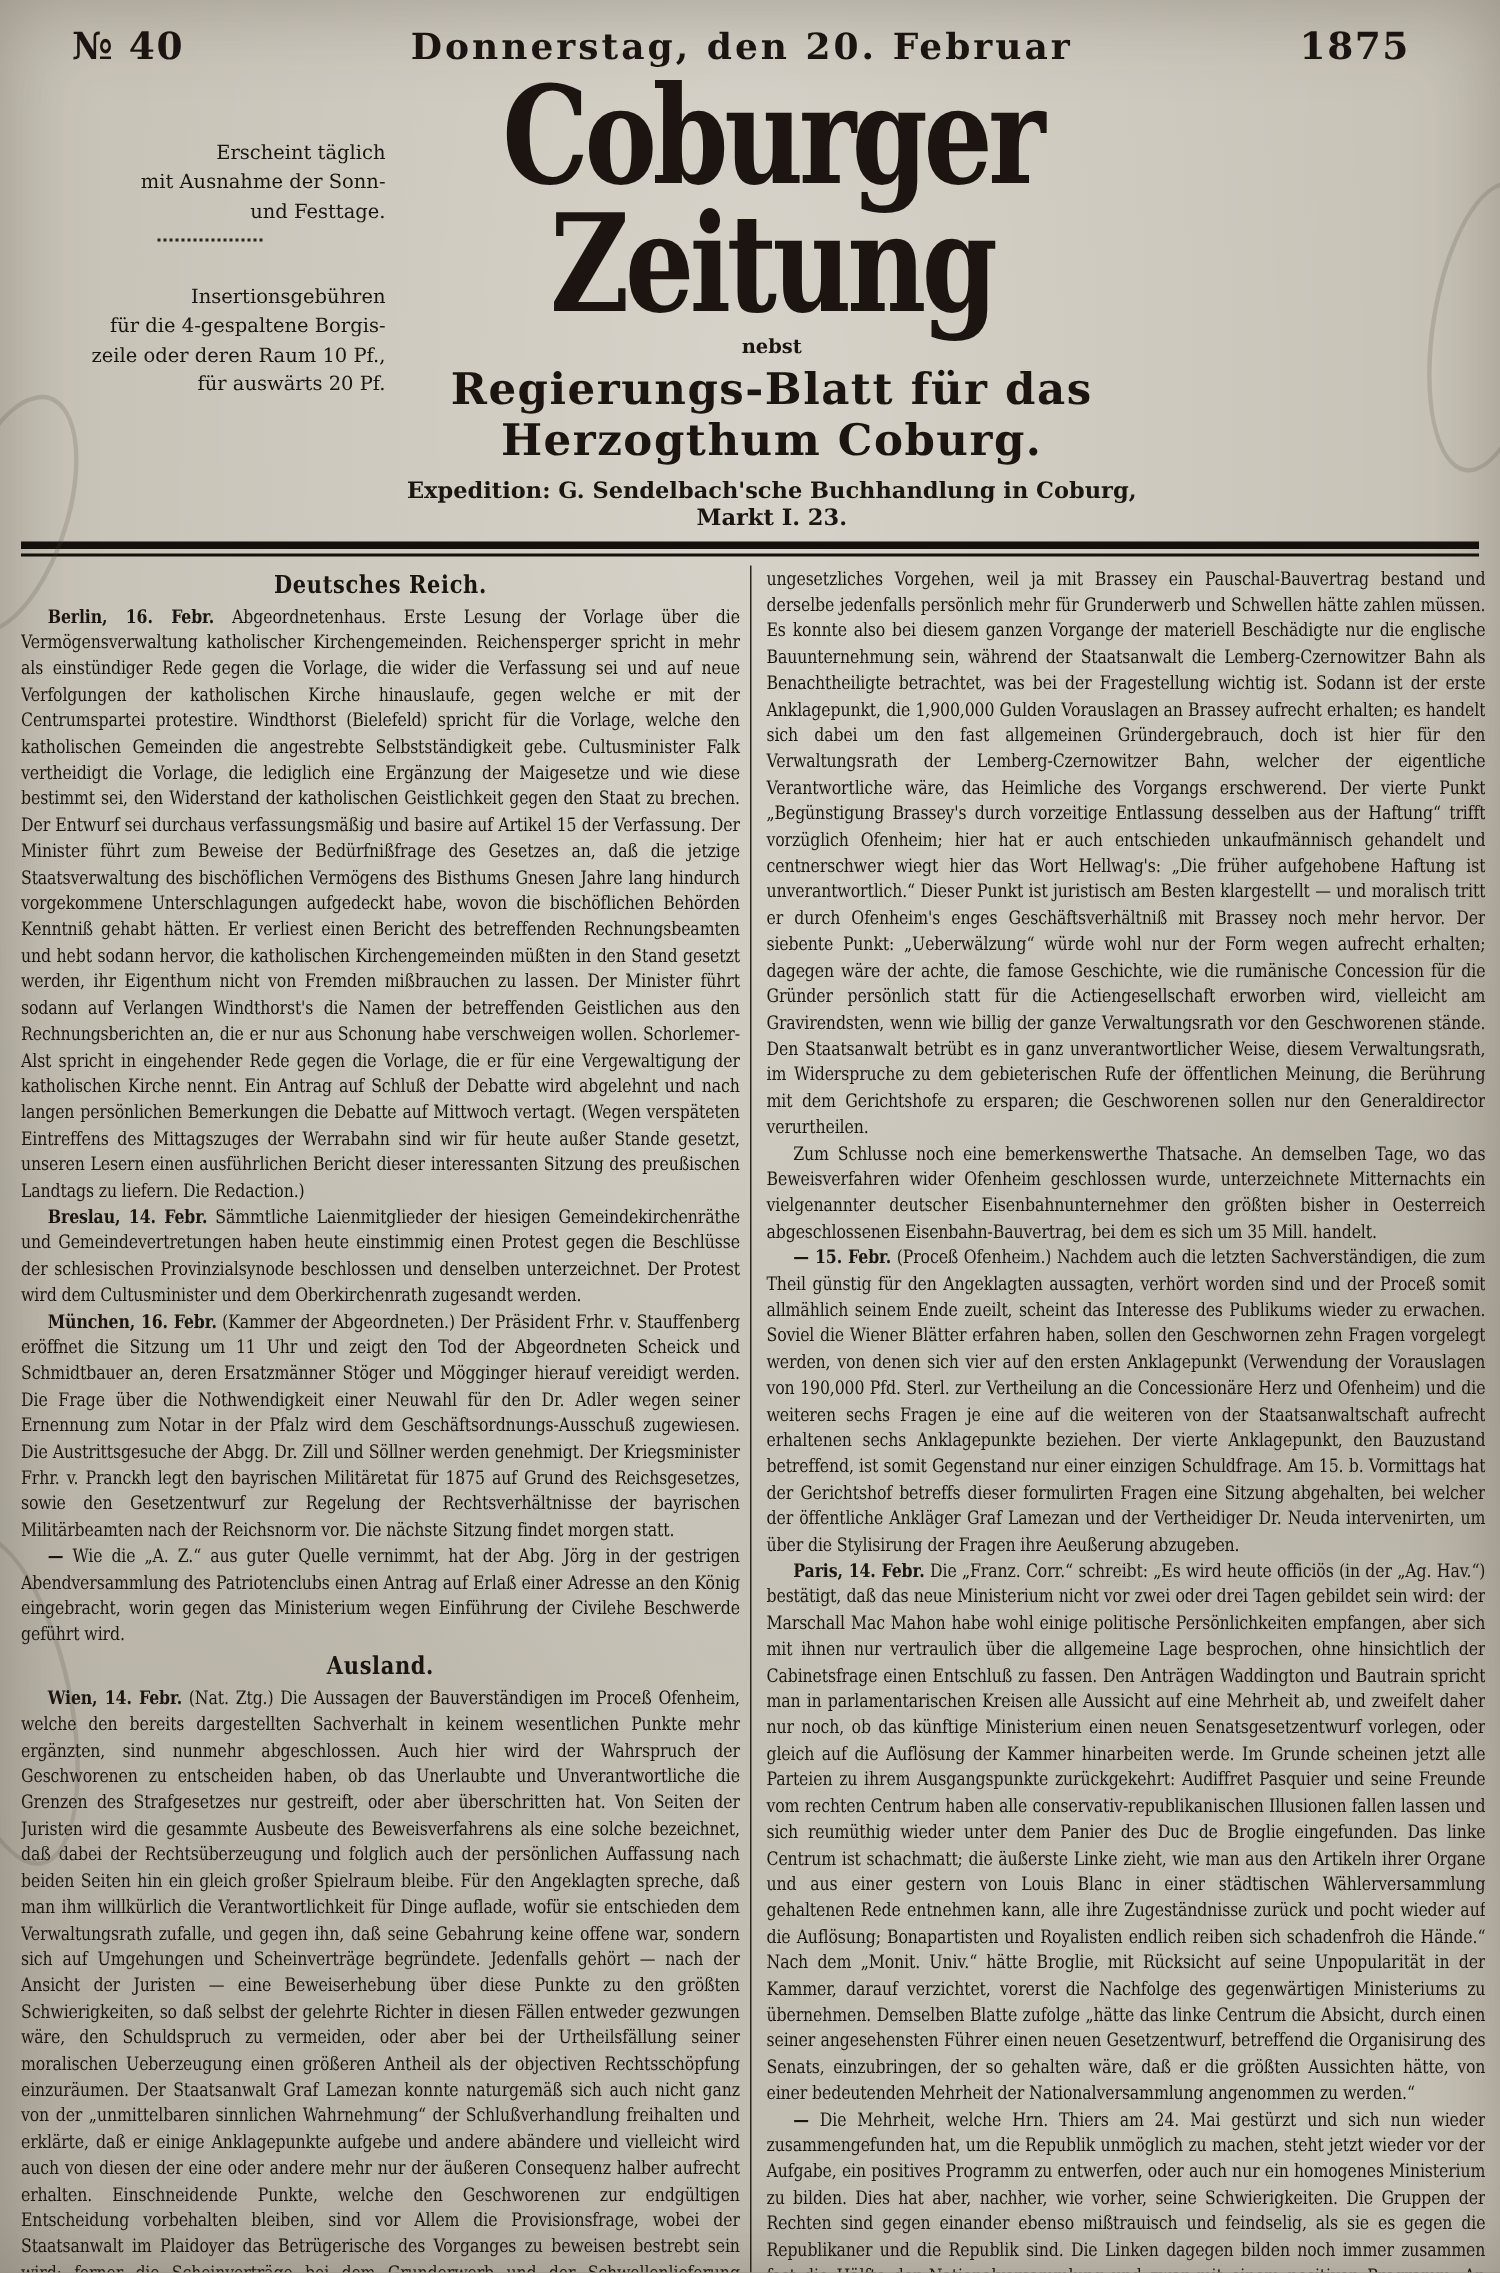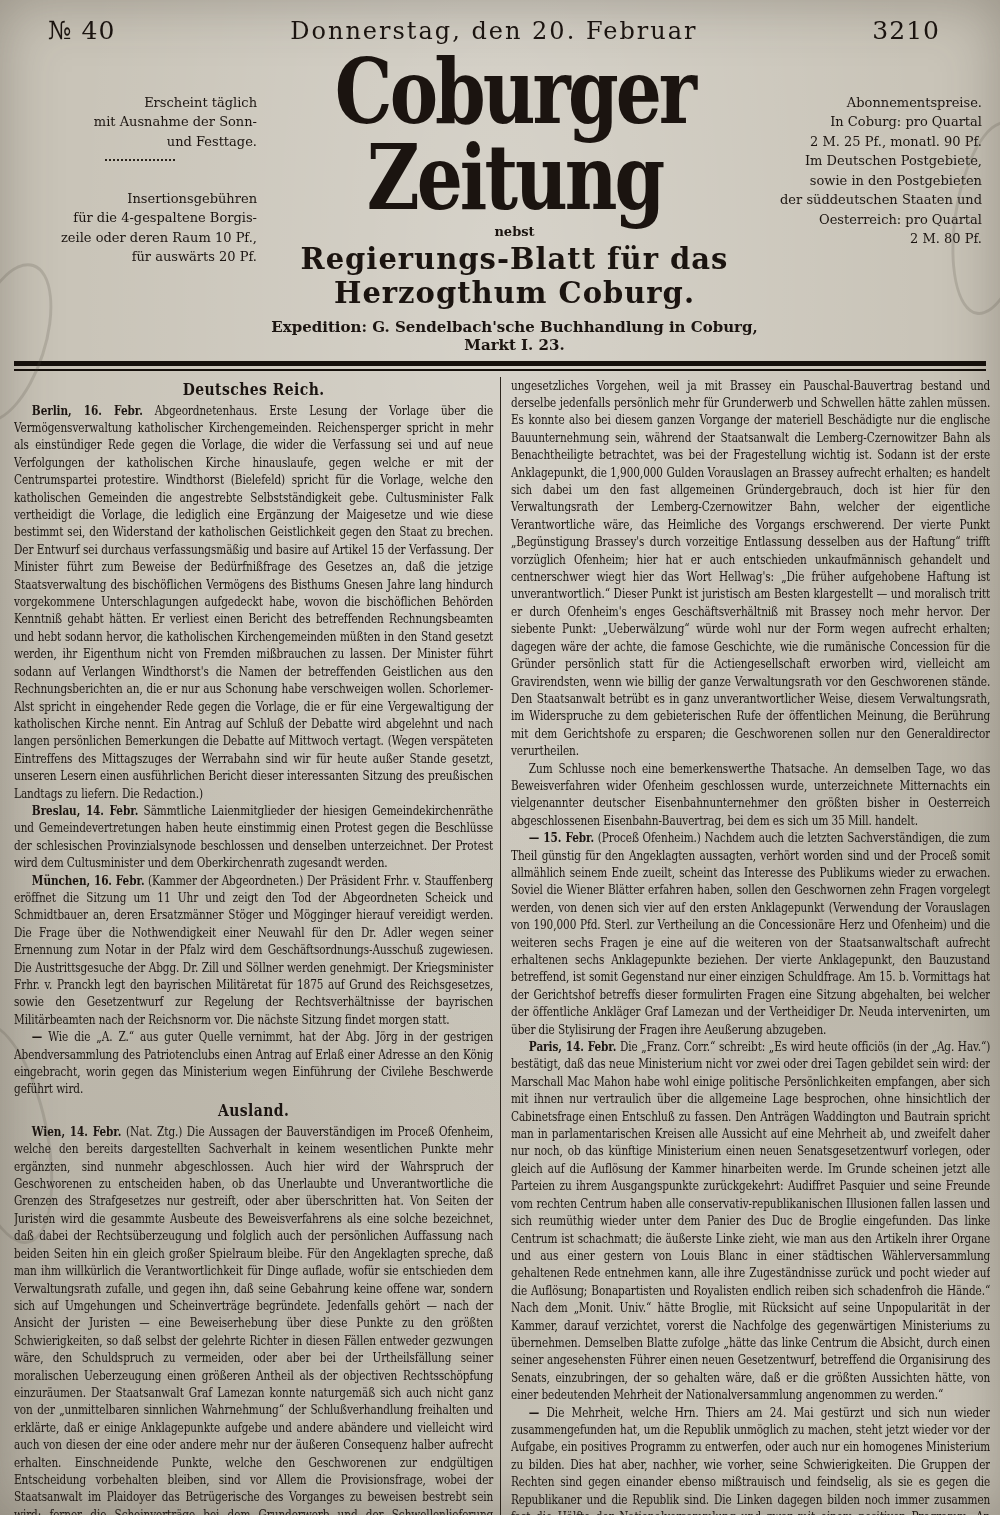--- a/index.html
+++ b/index.html
@@ -19,21 +19,21 @@
   }
   .smudge{position:absolute;border:3px solid rgba(70,64,56,.18);border-radius:50%;pointer-events:none;}
   .sm1{left:-30px;top:260px;width:70px;height:160px;transform:rotate(18deg);}
   .sm2{left:-38px;top:1020px;width:80px;height:220px;transform:rotate(-12deg);}
   .sm3{right:-30px;top:120px;width:70px;height:190px;transform:rotate(9deg);}
 
   
   .topline{
     display:flex;justify-content:space-between;align-items:baseline;
     padding:16px 60px 0 48px;
-    font-weight:normal;font-size:25px;letter-spacing:1px;text-align:right;
+    font-weight:bold;font-size:25px;letter-spacing:1px;text-align:right;
   }
   .topline .date{font-size:24px;letter-spacing:2px;}
   .masthead{
     display:grid;grid-template-columns:235px 1fr 210px;
     padding:2px 18px 0 22px;align-items:start;
   }
   .mastbox{
     font-size:13px;font-weight:normal;text-align:right;
     line-height:1.5;white-space:pre-line;padding-top:26px;
   }
@@ -74,21 +74,21 @@
 <body>
 
 <div class="page">
   <div class="smudge sm1"></div>
   <div class="smudge sm2"></div>
   <div class="smudge sm3"></div>
 
   <div class="topline">
     <span>№ 40</span>
     <span class="date">Donnerstag, den 20. Februar</span>
-    <span>3210</span>
+    <span>1875</span>
   </div>
 
   <div class="masthead">
     <div class="mastbox">
       <span>Erscheint täglich
 mit Ausnahme der Sonn-
 und Festtage.</span>
       <hr class="rule">
       <span>Insertionsgebühren
 für die 4-gespaltene Borgis-
@@ -96,30 +96,20 @@
 für auswärts 20 Pf.</span>
     </div>
 
     <div class="mast-center">
       <div class="paper-title">Coburger Zeitung</div>
       <div class="nebst">nebst</div>
       <div class="subtitle">Regierungs-Blatt für das Herzogthum Coburg.</div>
       <div class="expedition">Expedition:  G. Sendelbach'sche Buchhandlung in Coburg, Markt I. 23.</div>
     </div>
 
-    <div class="mastbox">
-      <span>Abonnementspreise.
-In Coburg:  pro Quartal
-2 M. 25 Pf., monatl. 90 Pf.
-Im Deutschen Postgebiete,
-sowie in den Postgebieten
-der süddeutschen Staaten und
-Oesterreich:  pro Quartal
-2 M. 80 Pf.</span>
-    </div>
   </div>
 
   <div class="headrule"></div>
 
   <div class="columns">
 
     <div class="col left">
       <div class="cond">
         <div class="sect">Deutsches Reich.</div>
 

